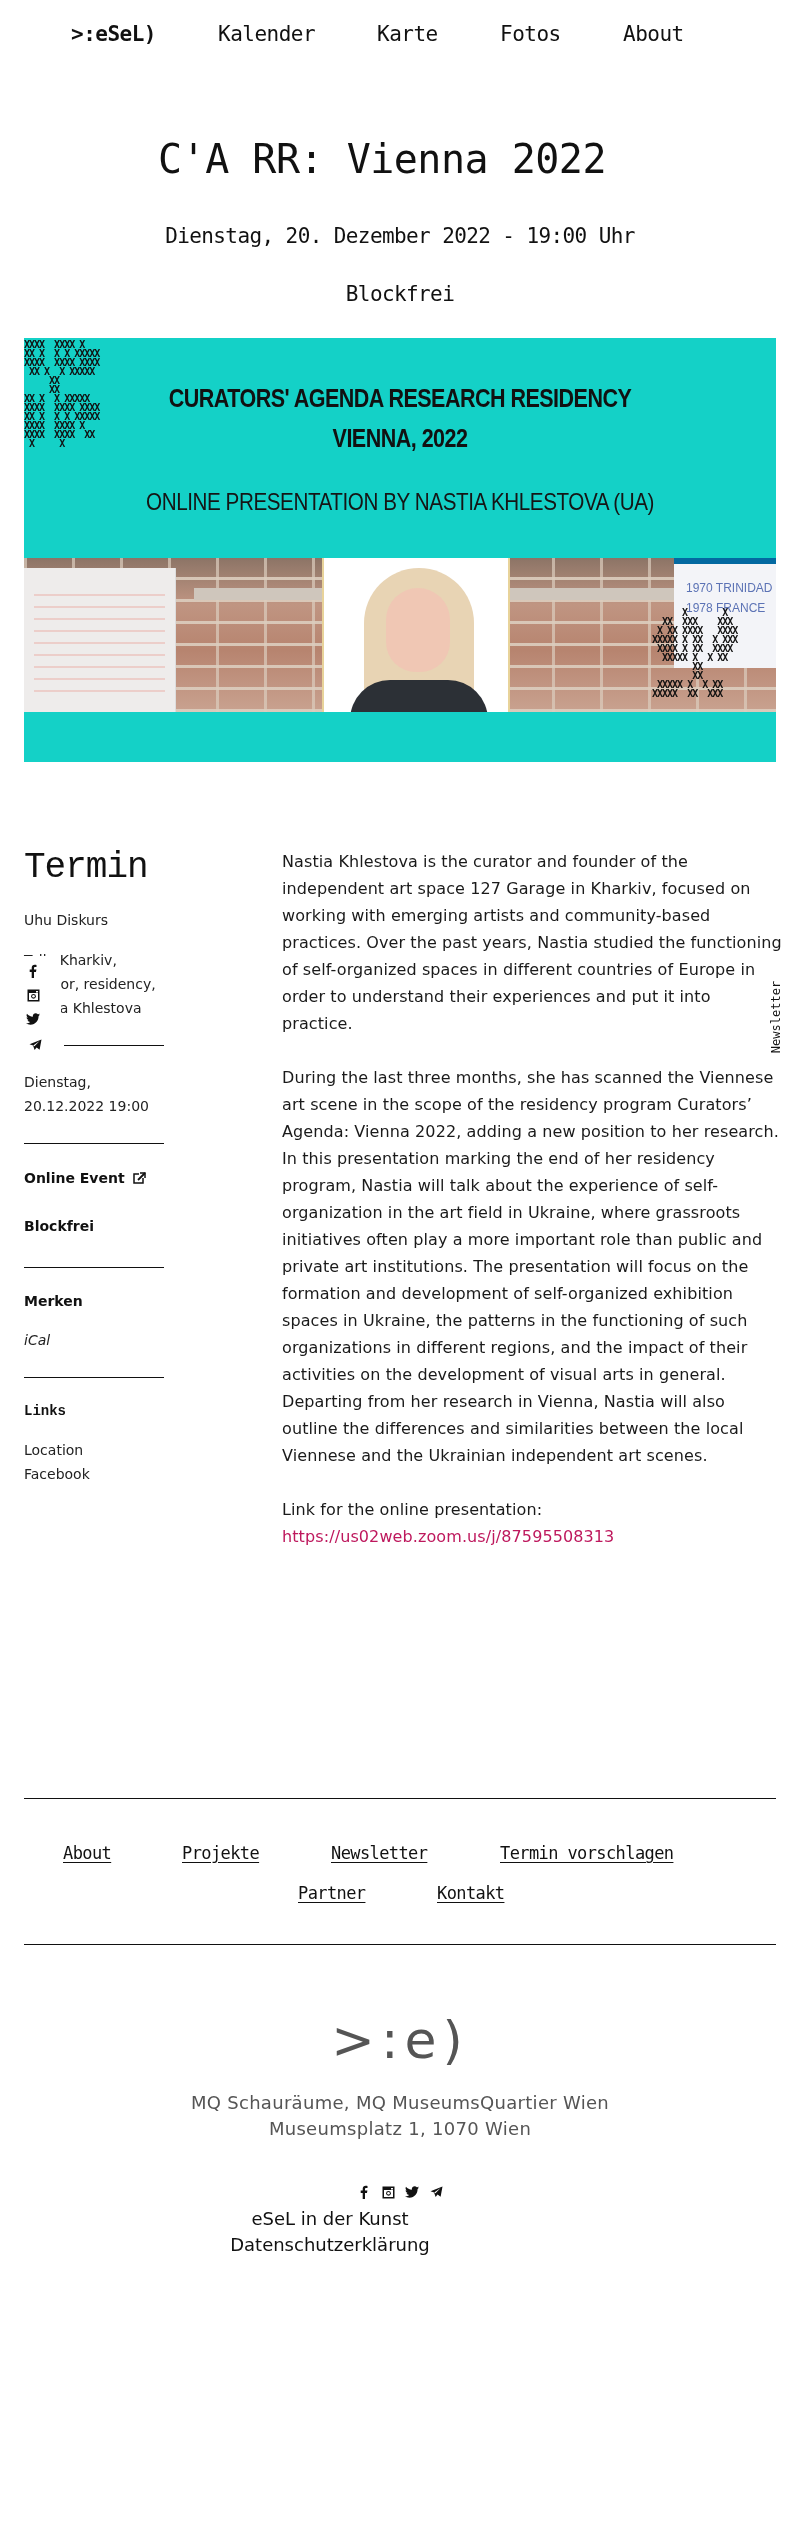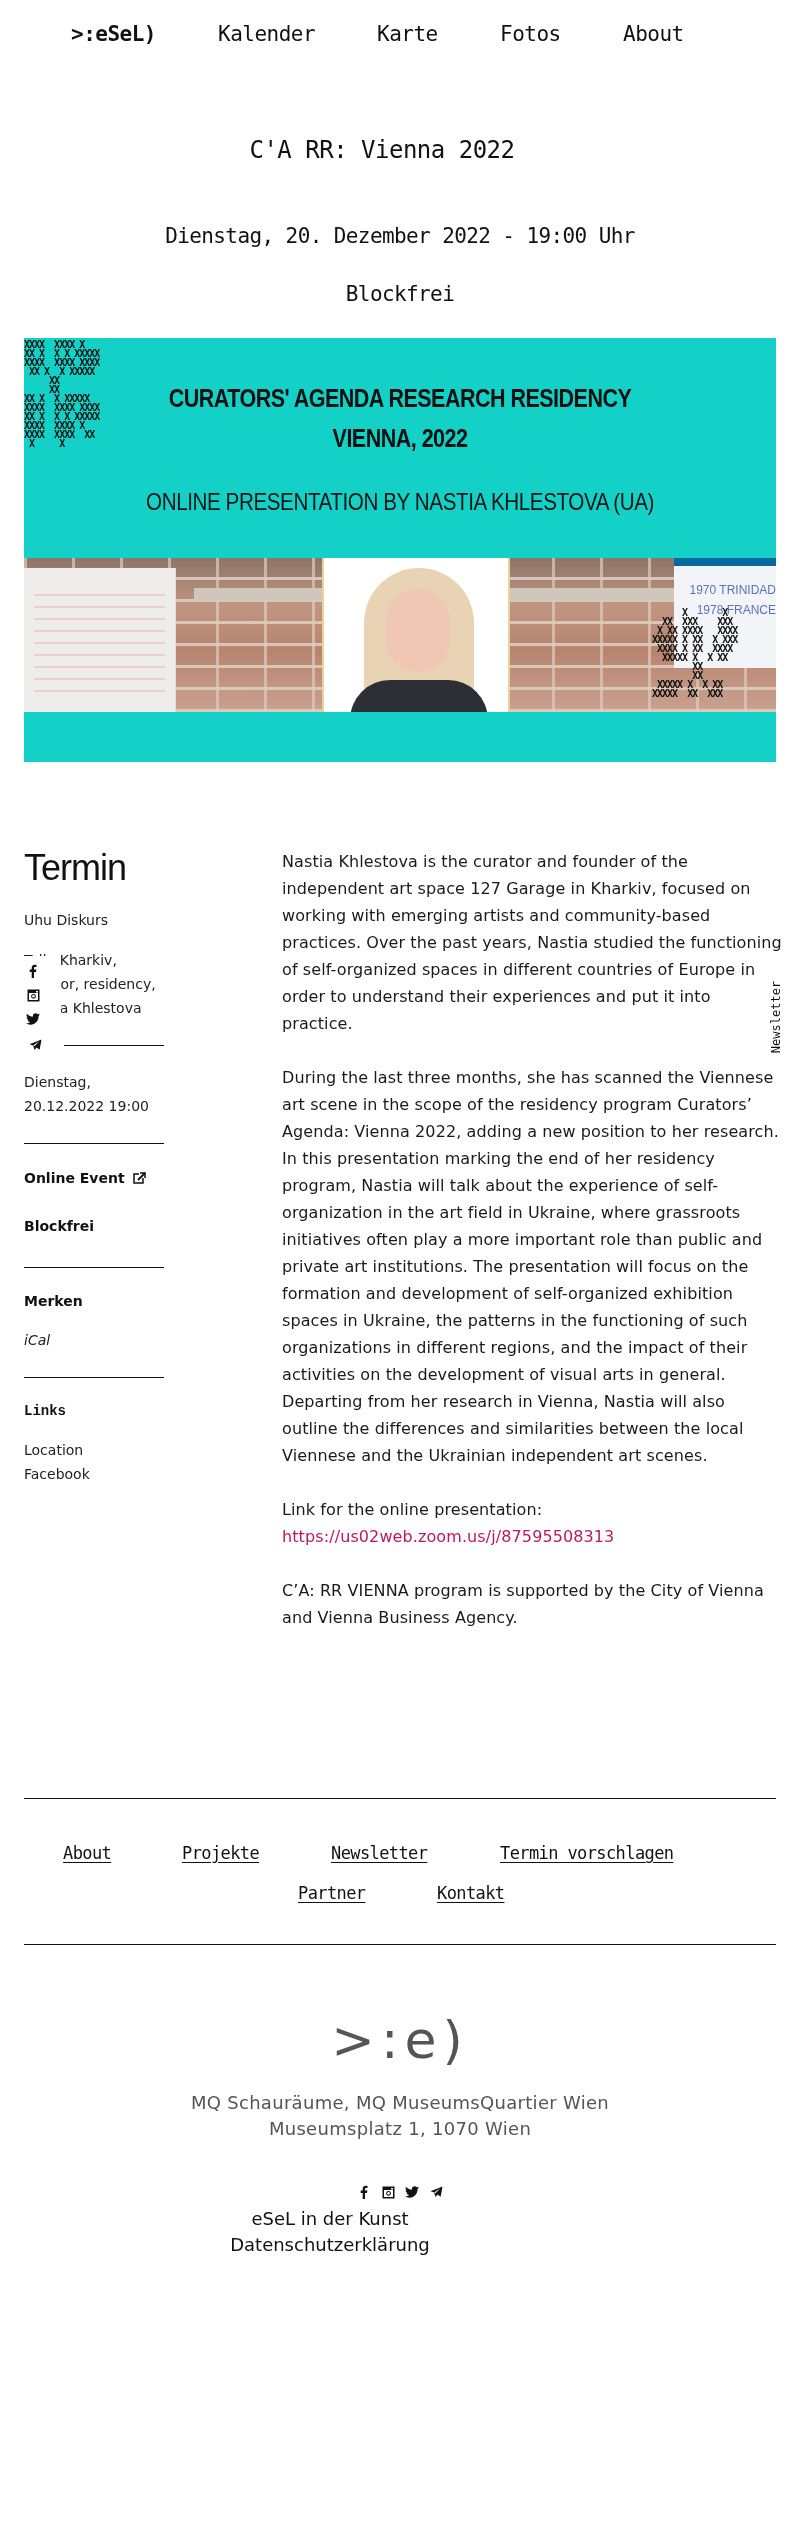--- a/index.html
+++ b/index.html
@@ -9,49 +9,49 @@
 
   
   .topnav { position: absolute; top: 22px; left: 0; width: 800px; height: 30px; }
   .topnav a { position: absolute; top: 0; font-size: 21px; color: #111; text-decoration: none; letter-spacing: -0.5px; }
   .topnav .logo { left: 71px; font-weight: bold; }
   .topnav .n1 { left: 218px; }
   .topnav .n2 { left: 377px; }
   .topnav .n3 { left: 500px; }
   .topnav .n4 { left: 623px; }
 
-  .title { position: absolute; top: 136px; left: 0; width: 764px; text-align: center; font-size: 24px; font-weight: normal; letter-spacing: -0.5px; }
+  .title { position: absolute; top: 136px; left: 0; width: 764px; text-align: center; font-size: 40px; font-weight: normal; letter-spacing: -0.5px; }
   .datetime { position: absolute; top: 224px; left: 0; width: 800px; text-align: center; font-size: 21px; letter-spacing: -0.6px; }
   .venue { position: absolute; top: 282px; left: 0; width: 800px; text-align: center; font-size: 21px; letter-spacing: -0.6px; }
 
   
   .banner { position: absolute; top: 338px; left: 24px; width: 752px; height: 424px; background: #14d1c7; overflow: hidden; padding-left: 33px; }
   .banner .b-h1 { position: absolute; top: 40px; left: 0; width: 752px; text-align: center; font-family: "Liberation Sans", sans-serif; font-weight: bold; font-size: 25px; line-height: 40px; color: #111; letter-spacing: -0.6px; transform: scaleX(0.86); }
   .banner .b-h2 { position: absolute; top: 150px; left: 0; width: 752px; text-align: center; font-family: "Liberation Sans", sans-serif; font-size: 24px; color: #151515; letter-spacing: -0.5px; transform: scaleX(0.86); }
   .photo { position: absolute; top: 220px; left: 0; width: 752px; height: 154px; background: #b88a76; overflow: hidden; }
   .photo .wall { position: absolute; inset: 0;
     background:
       repeating-linear-gradient(0deg, rgba(220,205,190,0.9) 0 3px, transparent 3px 22px),
       repeating-linear-gradient(90deg, rgba(220,205,190,0.7) 0 3px, transparent 3px 48px),
       linear-gradient(180deg, #8c7466 0%, #c09582 30%, #b7846f 60%, #c9a290 100%); }
   .photo .pipe { position: absolute; top: 30px; left: 170px; width: 582px; height: 12px; background: #cfc6bc; }
   .photo .sheet-left { position: absolute; top: 10px; left: 0; width: 152px; height: 144px; background: #eeeceb; border-right: 1px solid #ddd; }
   .photo .sheet-left .stitches { position: absolute; inset: 20px 10px; background: repeating-linear-gradient(0deg, rgba(232,150,140,0.35) 0 2px, transparent 2px 12px); }
   .photo .portrait { position: absolute; top: 0; left: 298px; width: 188px; height: 154px; background: #ffffff; border-left: 2px solid #e8d39a; border-right: 2px solid #e8d39a; }
   .portrait .hair { position: absolute; top: 10px; left: 40px; width: 110px; height: 144px; border-radius: 55px 55px 10px 10px; background: #e8d4b4; }
   .portrait .face { position: absolute; top: 30px; left: 62px; width: 64px; height: 84px; border-radius: 32px 32px 30px 30px; background: #f0c7b4; }
   .portrait .body { position: absolute; top: 122px; left: 26px; width: 138px; height: 40px; border-radius: 40px 40px 0 0; background: #2c3036; }
-  .photo .sheet-right { position: absolute; top: 0; left: 650px; width: 102px; height: 110px; background: #f3f4f8; border-top: 8px solid #0369a1; text-align: right; }
+  .photo .sheet-right { position: absolute; top: 0; left: 650px; width: 102px; height: 110px; background: #f3f4f8; border-top: 6px solid #0369a1; }
   .sheet-right span { display: block; font-family: "Liberation Sans", sans-serif; font-size: 12px; color: #5c73b5; padding-left: 12px; line-height: 20px; }
   .sheet-right span:first-child { padding-top: 14px; }
   .xstitch { position: absolute; color: #111; font-family: "DejaVu Sans Mono", monospace; font-size: 10px; line-height: 9px; font-weight: bold; white-space: pre; letter-spacing: -1px; }
 
   
   .sidebar { position: absolute; top: 848px; left: 24px; width: 140px; }
-  .sidebar h2 { font-family: Liberation Sans, sans-serif; font-weight: normal; font-size: 36px; letter-spacing: -1px; line-height: 40px; }
+  .sidebar h2 { font-family: Liberation Mono, monospace; font-weight: normal; font-size: 36px; letter-spacing: -1px; line-height: 40px; }
   .sidebar .p { font-size: 14px; line-height: 24px; color: #222; }
   .sidebar .rule { border-top: 1px solid #111; width: 140px; }
   .sidebar .bold { font-weight: bold; font-size: 14px; color: #111; }
   .sidebar a { color: #222; text-decoration: none; }
   .sb-cat { position: absolute; top: 60px; left: 0; }
   .sb-tags { position: absolute; top: 100px; left: 0; width: 150px; }
   .sb-rule1 { position: absolute; top: 197px; left: 40px; width: 100px !important; }
   .sb-date { position: absolute; top: 222px; left: 0; width: 150px; }
   .sb-rule2 { position: absolute; top: 295px; left: 0; }
   .sb-online { position: absolute; top: 322px; left: 0; white-space: nowrap; }
@@ -206,21 +206,20 @@
 
 <main class="content">
   <p>Nastia Khlestova is the curator and founder of the independent art space 127 Garage in Kharkiv, focused on working with emerging artists and community-based practices. Over the past years, Nastia studied the functioning of self-organized spaces in different countries of Europe in order to understand their experiences and put it into practice.</p>
   <div class="gap"></div>
   <p>During the last three months, she has scanned the Viennese art scene in the scope of the residency program Curators’ Agenda: Vienna 2022, adding a new position to her research.</p>
   <p>In this presentation marking the end of her residency program, Nastia will talk about the experience of self-organization in the art field in Ukraine, where grassroots initiatives often play a more important role than public and private art institutions. The presentation will focus on the formation and development of self-organized exhibition spaces in Ukraine, the patterns in the functioning of such organizations in different regions, and the impact of their activities on the development of visual arts in general. Departing from her research in Vienna, Nastia will also outline the differences and similarities between the local Viennese and the Ukrainian independent art scenes.</p>
   <div class="gap"></div>
   <p>Link for the online presentation:</p>
   <a href="#">https://us02web.zoom.us/j/87595508313</a>
   <div class="gap"></div>
-  <p>C’A: RR VIENNA program is supported by the City of Vienna and Vienna Business Agency.</p>
 </main>
 
 <a class="newsletter-tab" href="#">
   <span>Newsletter</span>
 </a>
 
 <div class="hr" style="top:1798px;"></div>
 <nav class="footnav">
   <a href="#" style="top:1843px;left:63px;">About</a>
   <a href="#" style="top:1843px;left:182px;">Projekte</a>

